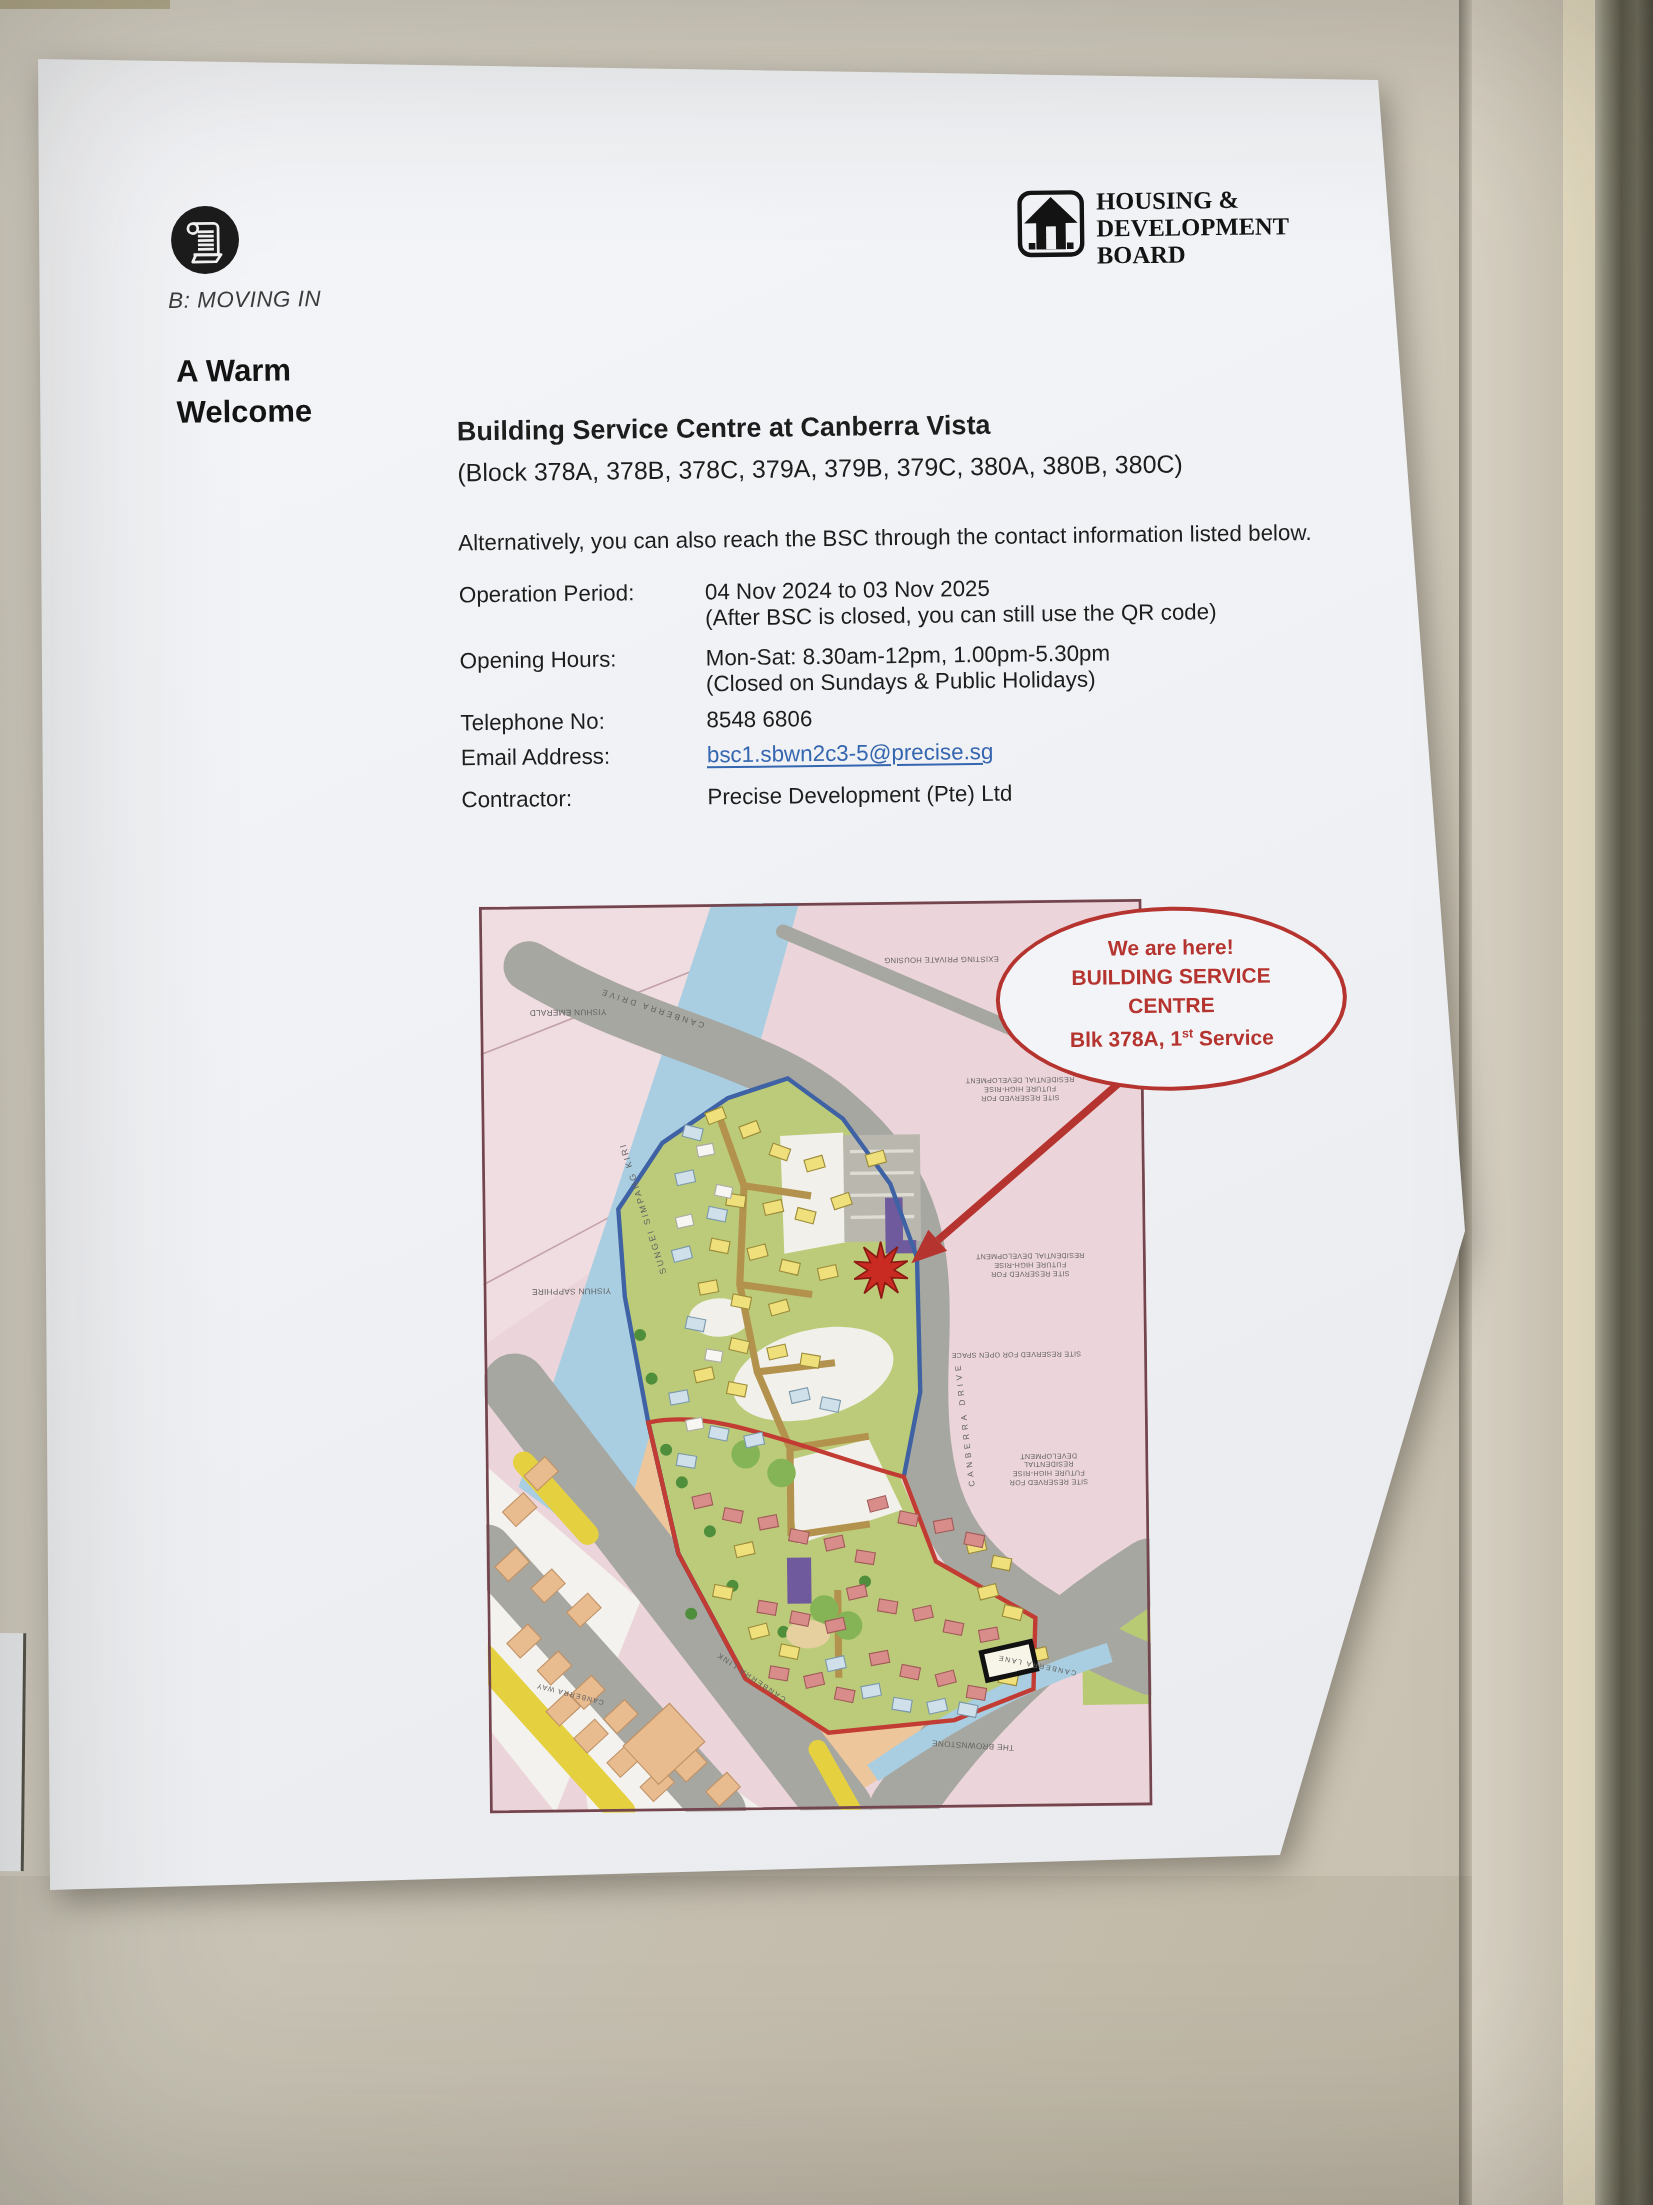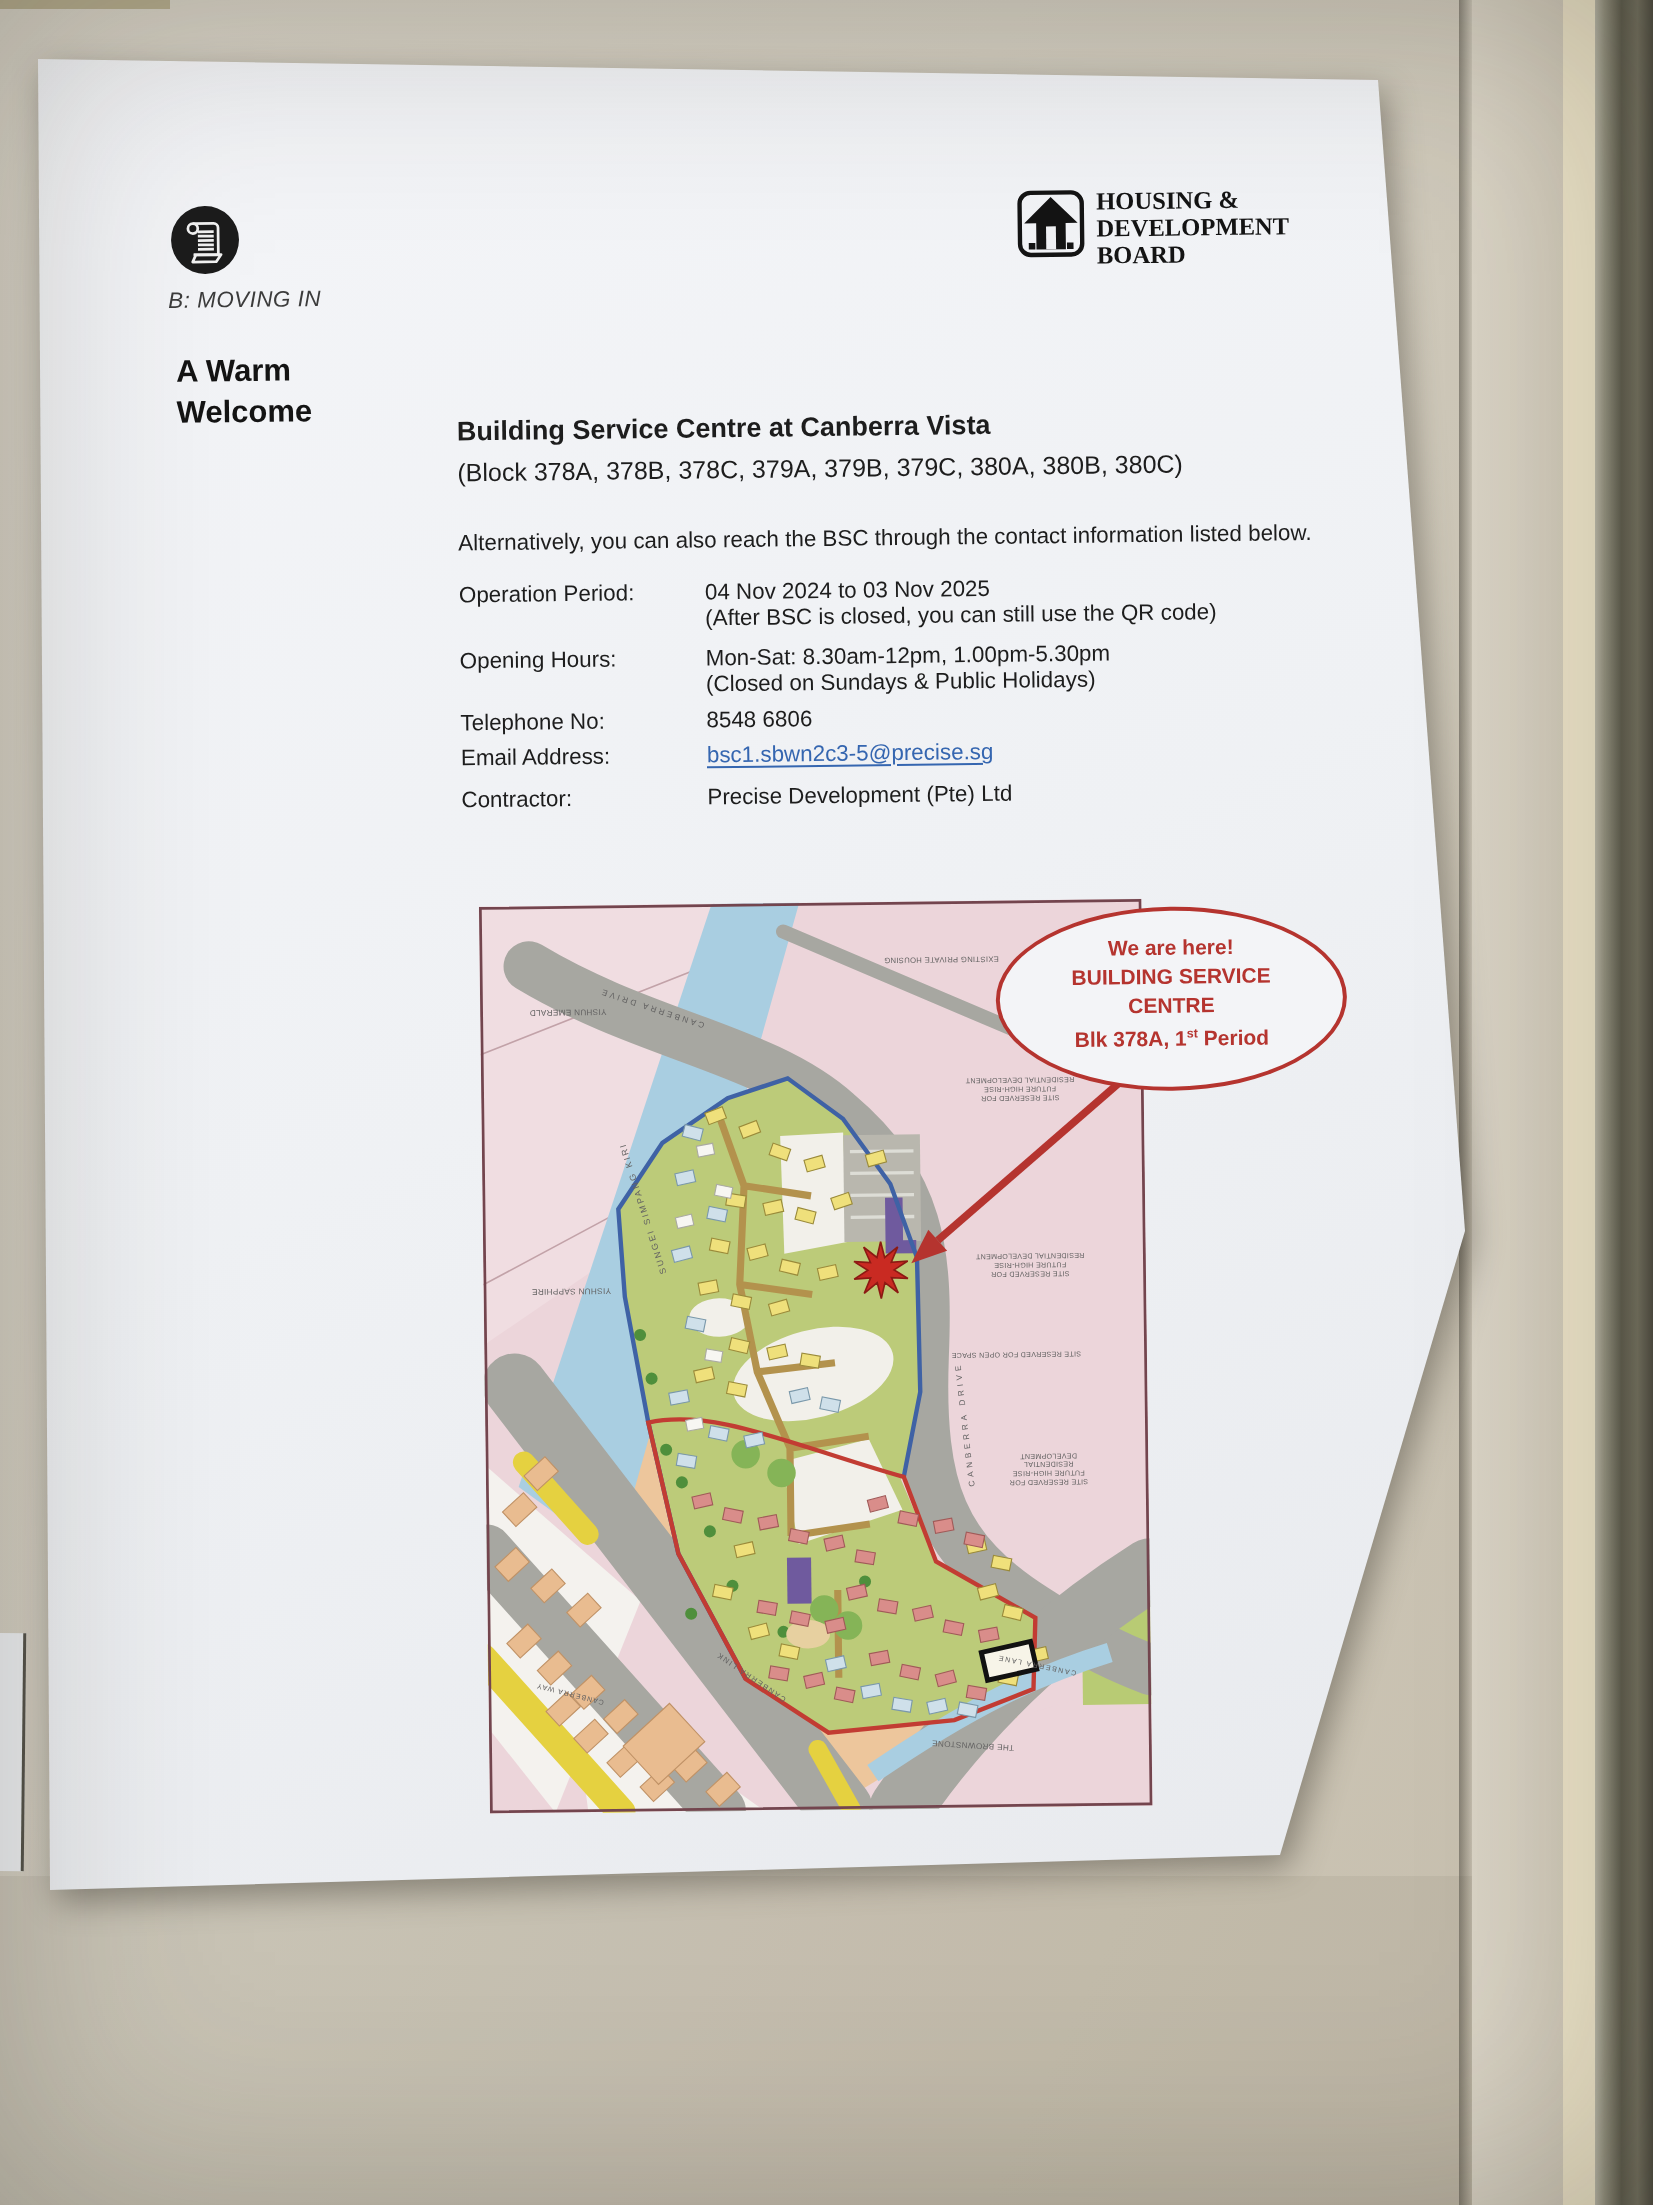--- a/index.html
+++ b/index.html
@@ -325,20 +325,20 @@
 
     <svg class="abs arrow-svg" style="left:881px;top:1012px" width="273" height="273" viewBox="0 0 500 500">
       <line x1="470" y1="105" x2="97" y2="421" stroke="#b5342f" stroke-width="14"></line>
       <polygon points="48,462 80,401 114,440" fill="#b5342f"></polygon>
     </svg>
 
     <div class="abs callout">
       <div>We are here!</div>
       <div>BUILDING SERVICE</div>
       <div>CENTRE</div>
-      <div><span>Blk 378A, 1</span><sup>st</sup><span> Period</span></div>
+      <div><span>Blk 378A, 1</span><sup>st</sup><span> Service</span></div>
     </div>
 
   </div>
 
   <div class="vignette"></div>
 </div>
 
 
 </body></html>

